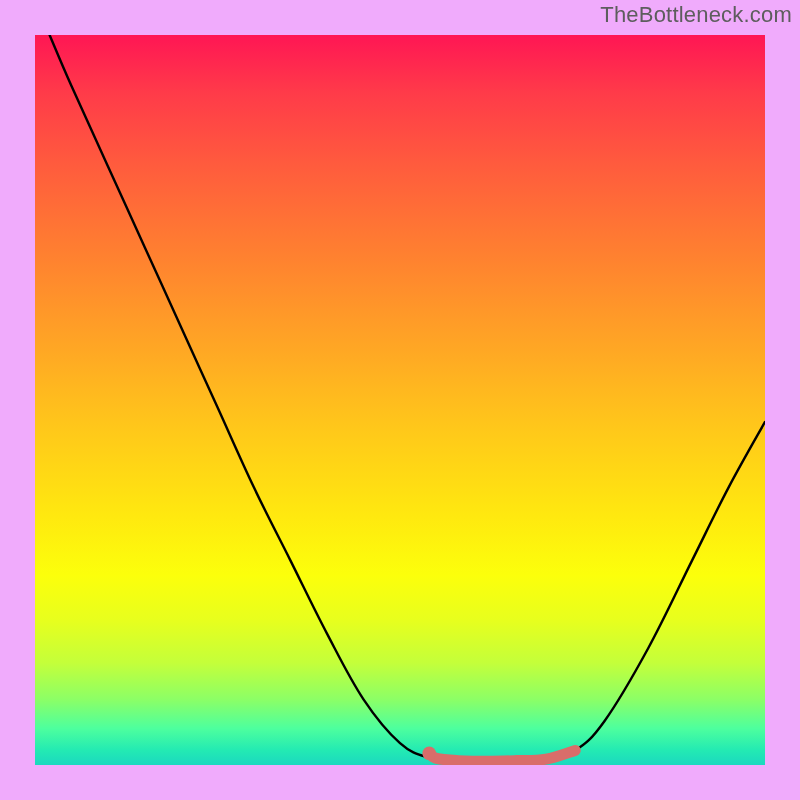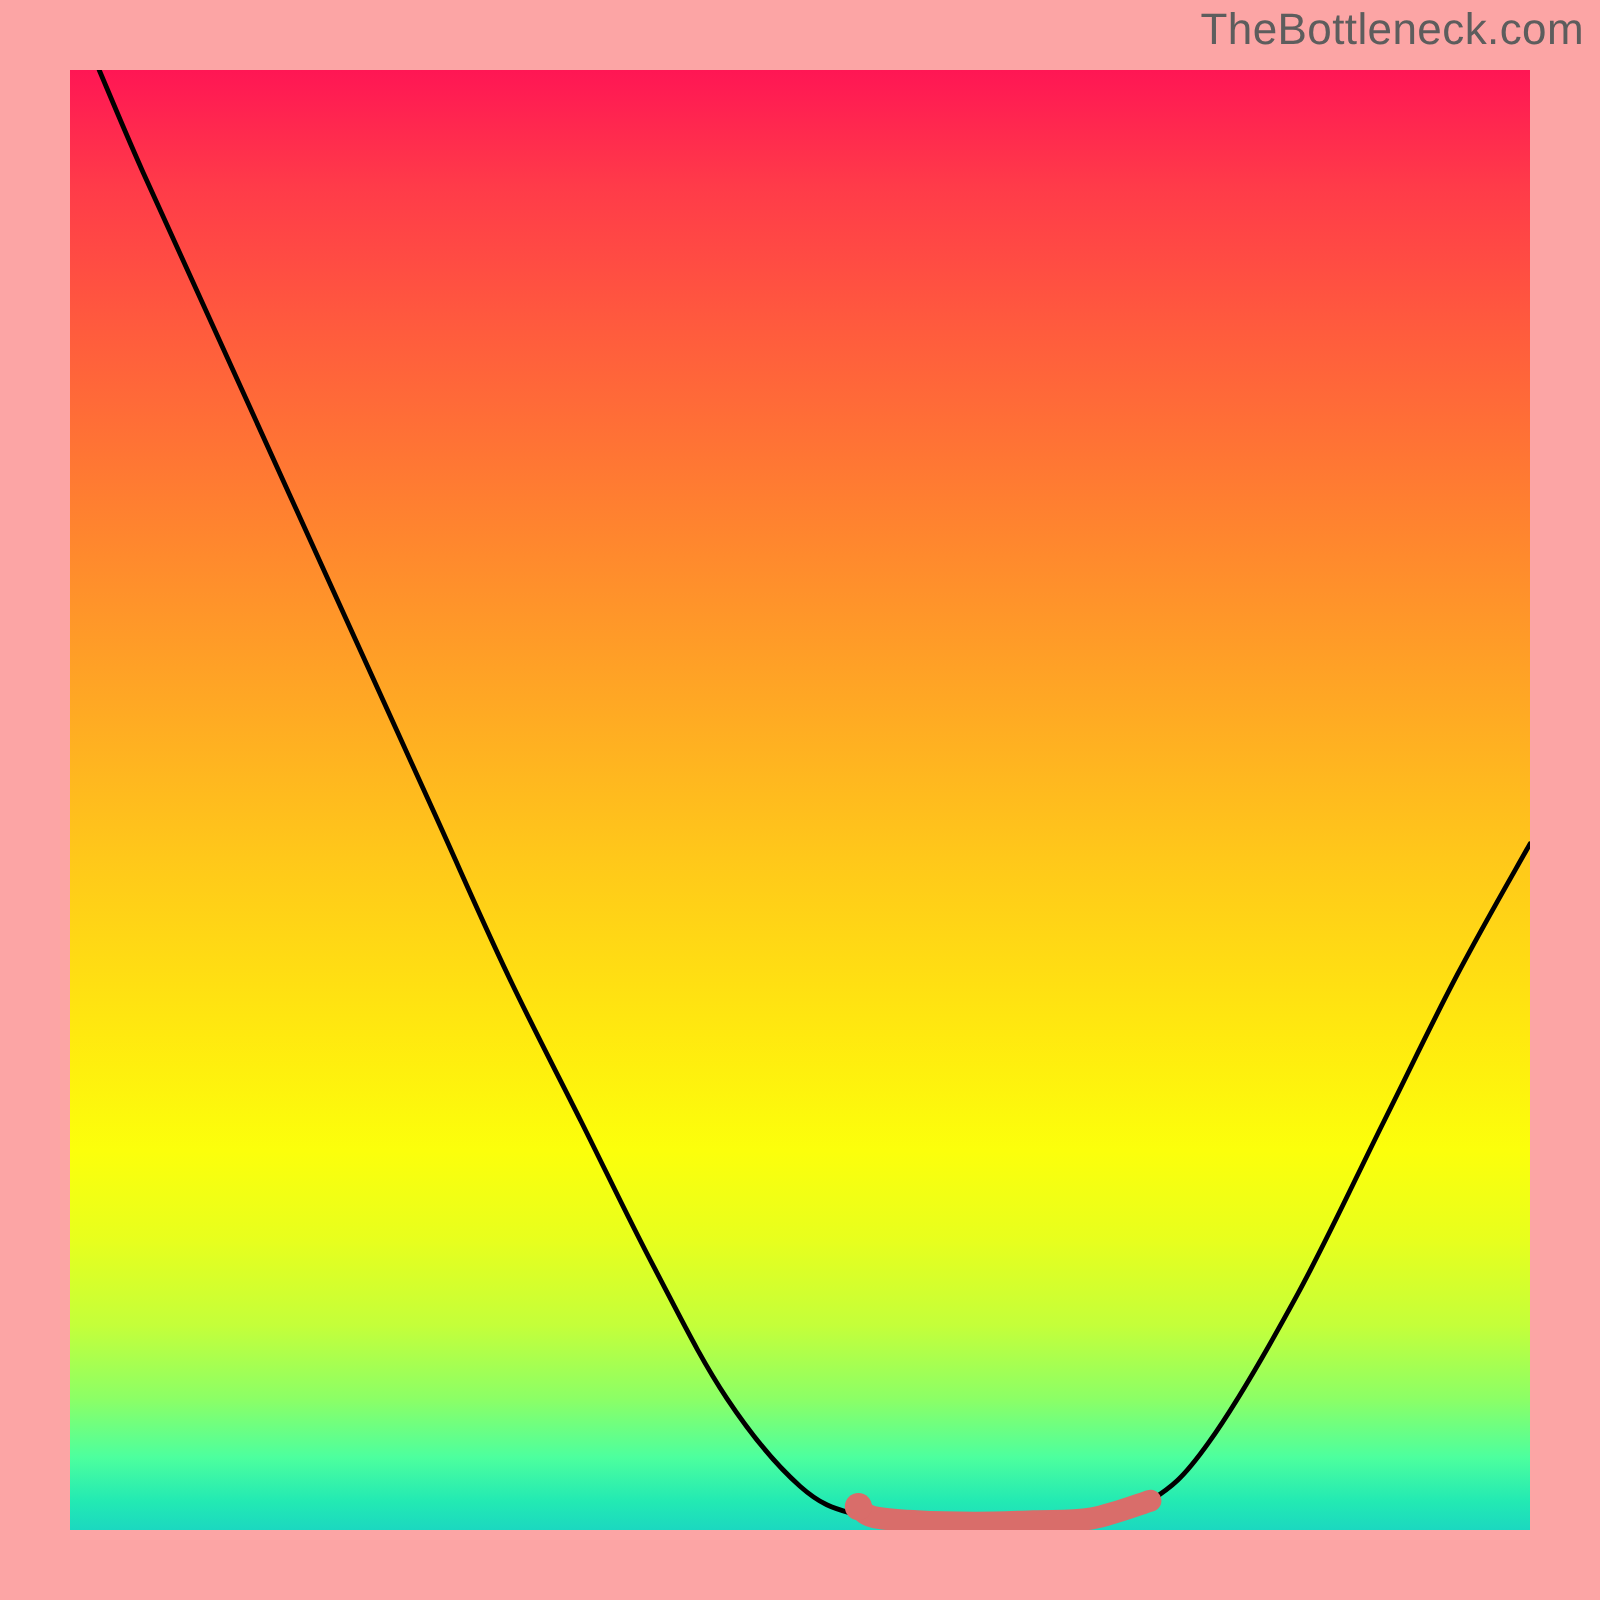--- a/index.html
+++ b/index.html
@@ -7,21 +7,21 @@
     padding: 0;
     width: 800px;
     height: 800px;
     overflow: hidden;
     font-family: Arial, Helvetica, sans-serif;
     background: #ffffff;
   }
   .frame {
     width: 800px;
     height: 800px;
-    background: #fca5a5;
+    background: #f0abfc;
     position: relative;
   }
   .plot-area {
     position: absolute;
     left: 35px;
     top: 35px;
     width: 730px;
     height: 730px;
     background: linear-gradient(to bottom,
       #ff1654 0%,

